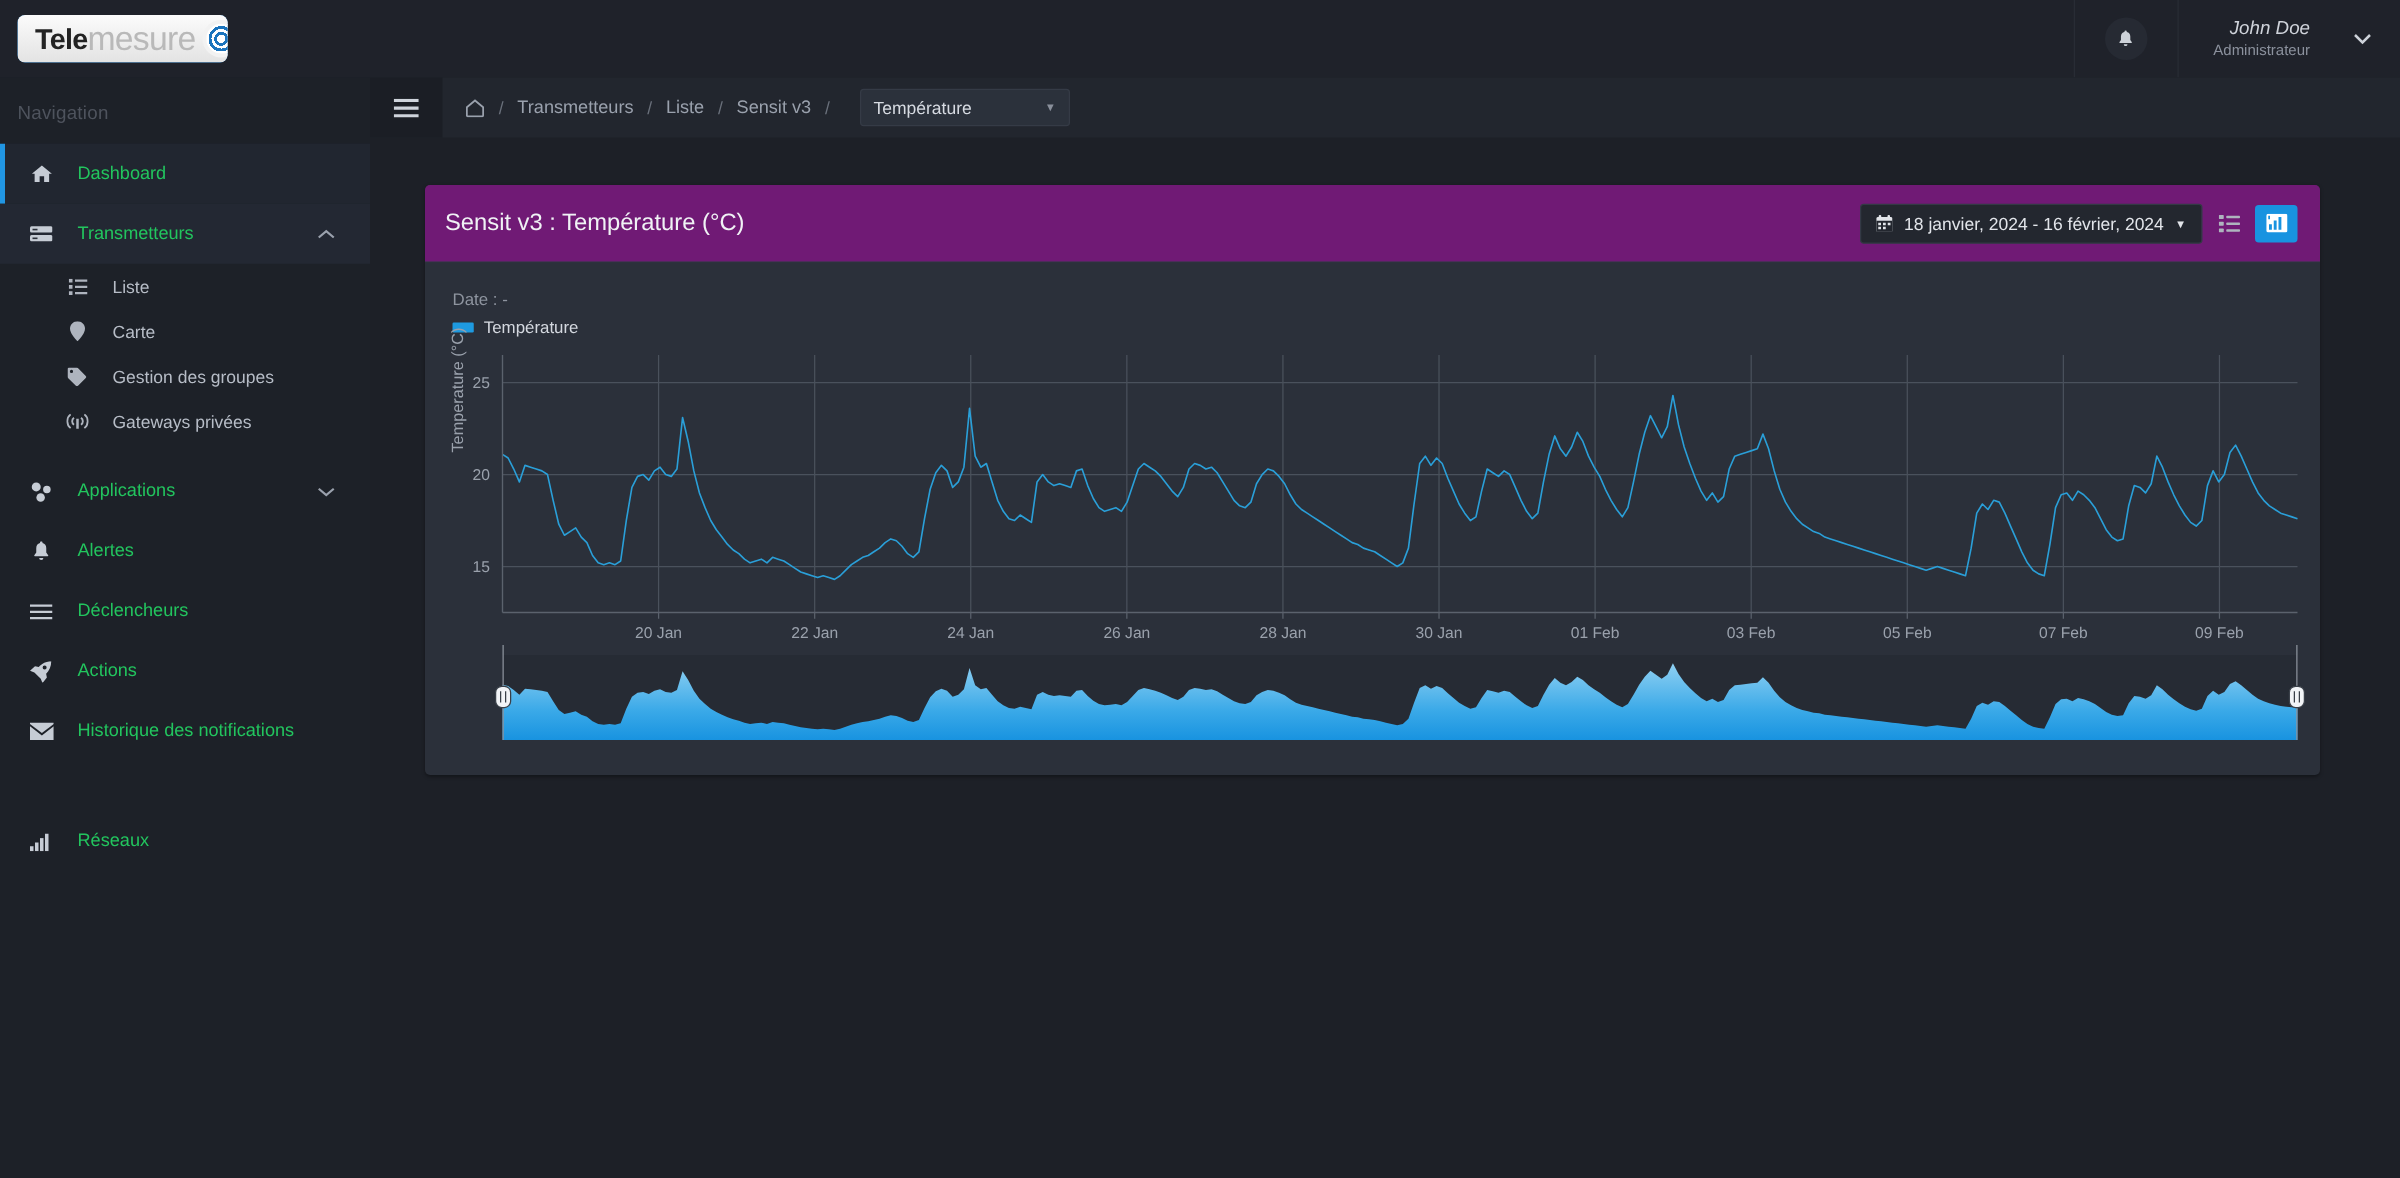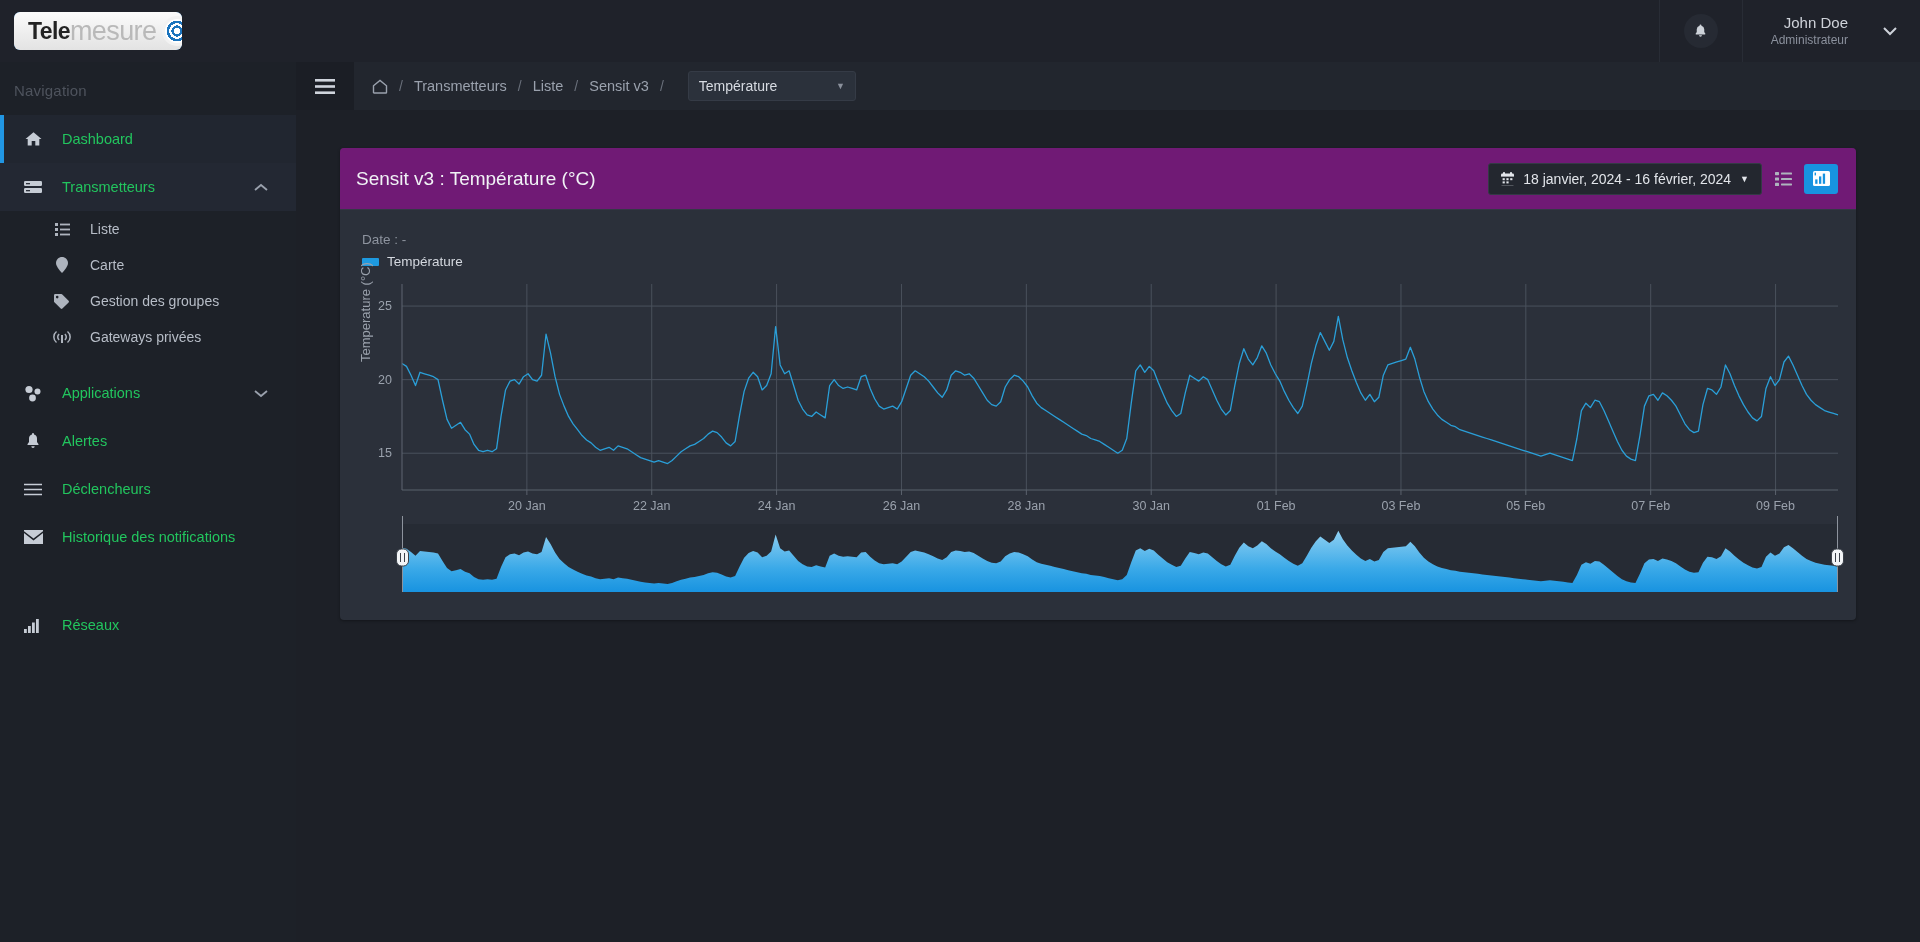--- a/index.html
+++ b/index.html
@@ -42,21 +42,21 @@
     border-left: 1px solid #282c35; border-right: 1px solid #282c35;
   }
   .bell-btn {
     width: 34px; height: 34px; border-radius: 50%; background: #262a33;
     display: flex; align-items: center; justify-content: center;
   }
   .user-cell {
     display: flex; align-items: center; height: 62px; padding: 0 22px 0 28px; gap: 34px;
   }
   .user-txt { text-align: right; line-height: 1.25; }
-  .user-name { color: #cfd3da; font-size: 15px; }
+  .user-name { color: #cfd3da; font-size: 15px; font-style: italic; }
   .user-role { color: #8b919d; font-size: 12px; }
 
   
   .sidebar {
     position: absolute; top: 62px; left: 0; width: 296px; height: 880px;
     background: #1d2128;
   }
   .nav-title {
     color: #4e535d; font-size: 15px; padding: 20px 0 16px 14px; letter-spacing: .2px;
   }
@@ -267,20 +267,28 @@
   <div class="nav-item">
     <span class="nav-ico">
       <svg width="18" height="15" viewBox="0 0 18 15" fill="none" stroke="#c6ccd5" stroke-width="1.7">
         <path d="M0 2.5h18M0 7.5h18M0 12.5h18"></path>
       </svg>
       <svg width="0" height="0"></svg>
     </span>
     <span>Déclencheurs</span>
   </div>
 
+  <div class="nav-item">
+    <span class="nav-ico">
+      <svg width="18" height="17" viewBox="0 0 18 17" fill="#c6ccd5">
+        <path d="M17 0c-4 0-7.6 1.8-10 4.6L4 4 0 7.5l3.5 1.4L8.6 14l1.4 3.5L13.5 13l-.6-3C15.4 7.6 17 4 17 0zm-5.3 6.6a1.6 1.6 0 110-3.2 1.6 1.6 0 010 3.2z"></path>
+      </svg>
+    </span>
+    <span>Actions</span>
+  </div>
 
   <div class="nav-item">
     <span class="nav-ico">
       <svg width="19" height="14" viewBox="0 0 19 14" fill="#c6ccd5">
         <path d="M0 1.2V0h19v1.2L9.5 8.4z"></path>
           <path d="M0 3v11h19V3L9.5 10.4z"></path>
       </svg>
     </span>
     <span>Historique des notifications</span>
   </div>

